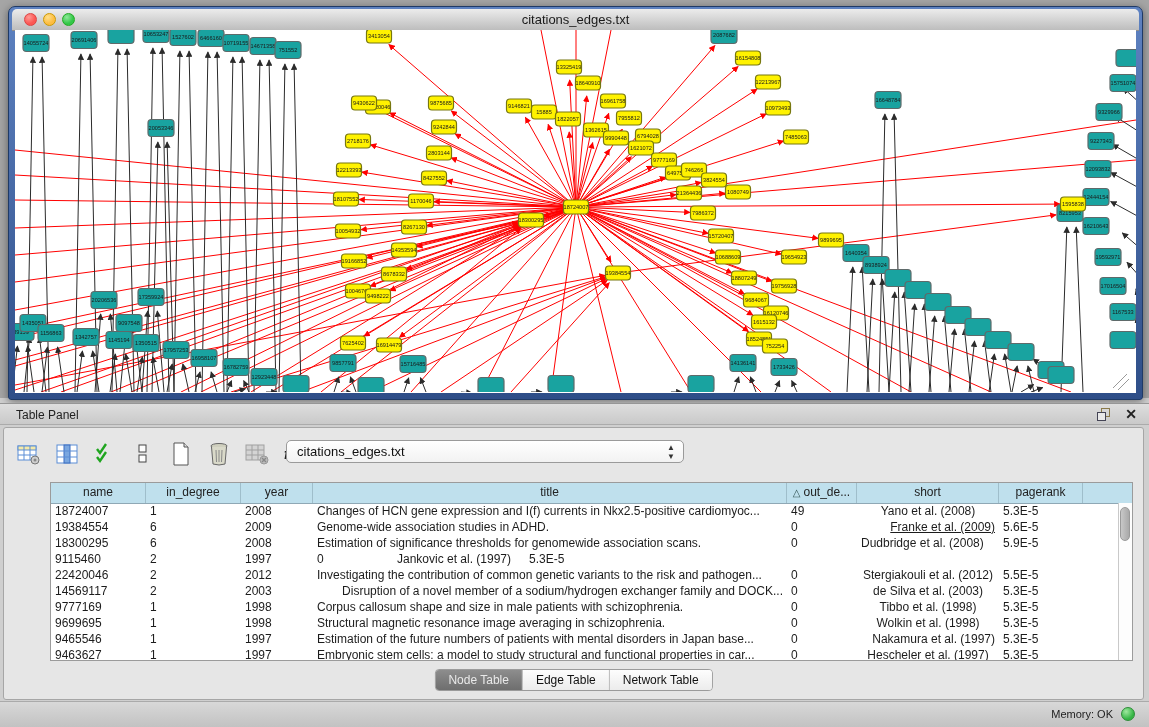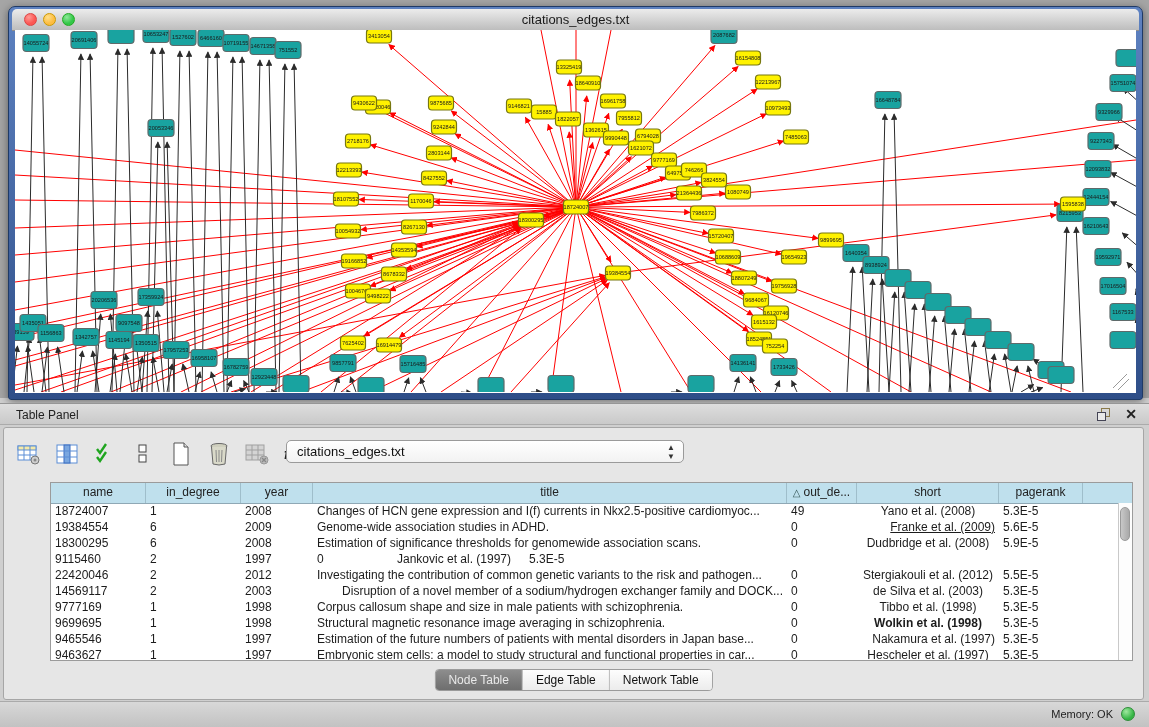--- a/index.html
+++ b/index.html
@@ -840,21 +840,21 @@
           <div class="td" style="width: 70px; text-align: left;">0</div>
           <div class="td" style="width: 142px; text-align: right; text-decoration: underline;">Franke et al. (2009)</div>
           <div class="td" style="width: 84px; text-align: left;">5.6E-5</div>
         </div>
         <div class="tr">
           <div class="td" style="width: 95px; text-align: left;">18300295</div>
           <div class="td" style="width: 95px; text-align: left;">6</div>
           <div class="td" style="width: 72px; text-align: left;">2008</div>
           <div class="td" style="width: 474px; text-align: left;">Estimation of significance thresholds for genomewide association scans.</div>
           <div class="td" style="width: 70px; text-align: left;">0</div>
-          <div class="td" style="width: 142px; text-align: center;">Dudbridge et al. (2008)</div>
+          <div class="td" style="width: 142px; ">Dudbridge et al. (2008)</div>
           <div class="td" style="width: 84px; text-align: left;">5.9E-5</div>
         </div>
         <div class="tr">
           <div class="td" style="width: 95px; text-align: left;">9115460</div>
           <div class="td" style="width: 95px; text-align: left;">2</div>
           <div class="td" style="width: 72px; text-align: left;">1997</div>
           <div class="td" style="width: 70px; text-align: left;">0</div>
           <div class="td" style="width: 142px; text-align: center;">Jankovic et al. (1997)</div>
           <div class="td" style="width: 84px; text-align: left;">5.3E-5</div>
         </div>
@@ -884,21 +884,21 @@
           <div class="td" style="width: 70px; text-align: left;">0</div>
           <div class="td" style="width: 142px; text-align: center;">Tibbo et al. (1998)</div>
           <div class="td" style="width: 84px; text-align: left;">5.3E-5</div>
         </div>
         <div class="tr">
           <div class="td" style="width: 95px; text-align: left;">9699695</div>
           <div class="td" style="width: 95px; text-align: left;">1</div>
           <div class="td" style="width: 72px; text-align: left;">1998</div>
           <div class="td" style="width: 474px; text-align: left;">Structural magnetic resonance image averaging in schizophrenia.</div>
           <div class="td" style="width: 70px; text-align: left;">0</div>
-          <div class="td" style="width: 142px; text-align: center; font-weight: bold;">Wolkin et al. (1998)</div>
+          <div class="td" style="width: 142px; text-align: center;">Wolkin et al. (1998)</div>
           <div class="td" style="width: 84px; text-align: left;">5.3E-5</div>
         </div>
         <div class="tr">
           <div class="td" style="width: 95px; text-align: left;">9465546</div>
           <div class="td" style="width: 95px; text-align: left;">1</div>
           <div class="td" style="width: 72px; text-align: left;">1997</div>
           <div class="td" style="width: 474px; text-align: left;">Estimation of the future numbers of patients with mental disorders in Japan base...</div>
           <div class="td" style="width: 70px; text-align: left;">0</div>
           <div class="td" style="width: 142px; text-align: right;">Nakamura et al. (1997)</div>
           <div class="td" style="width: 84px; text-align: left;">5.3E-5</div>

